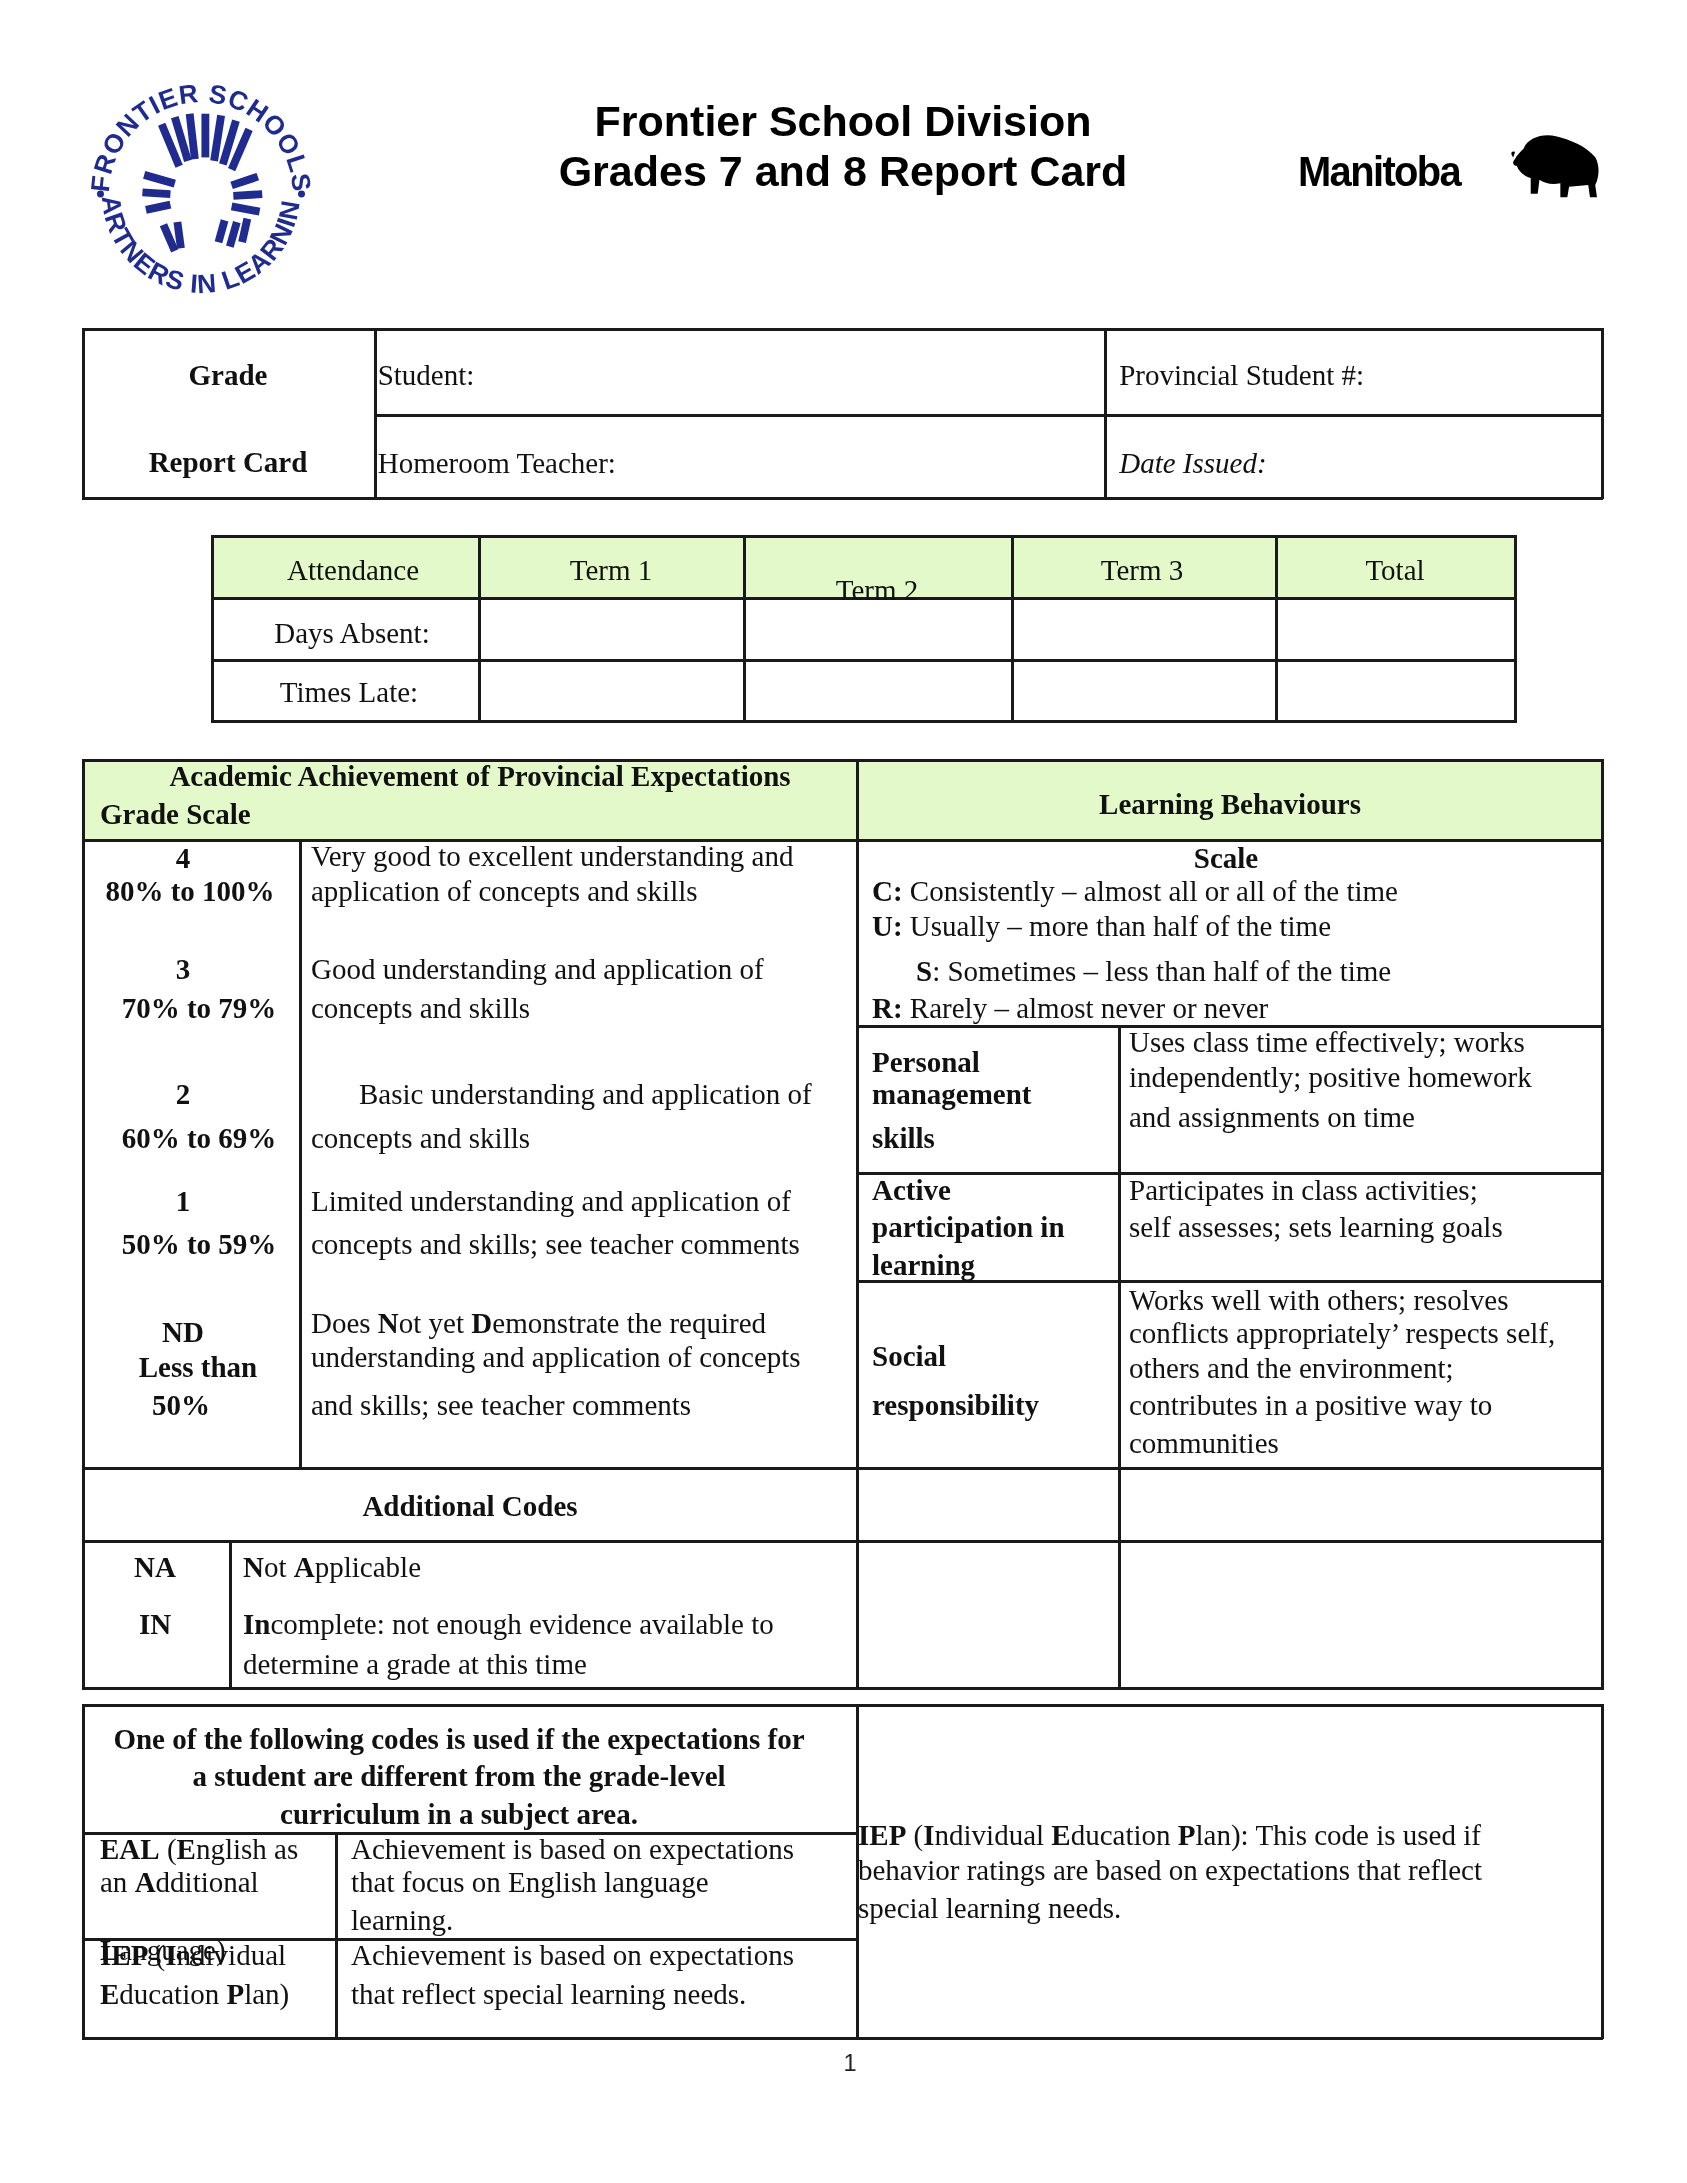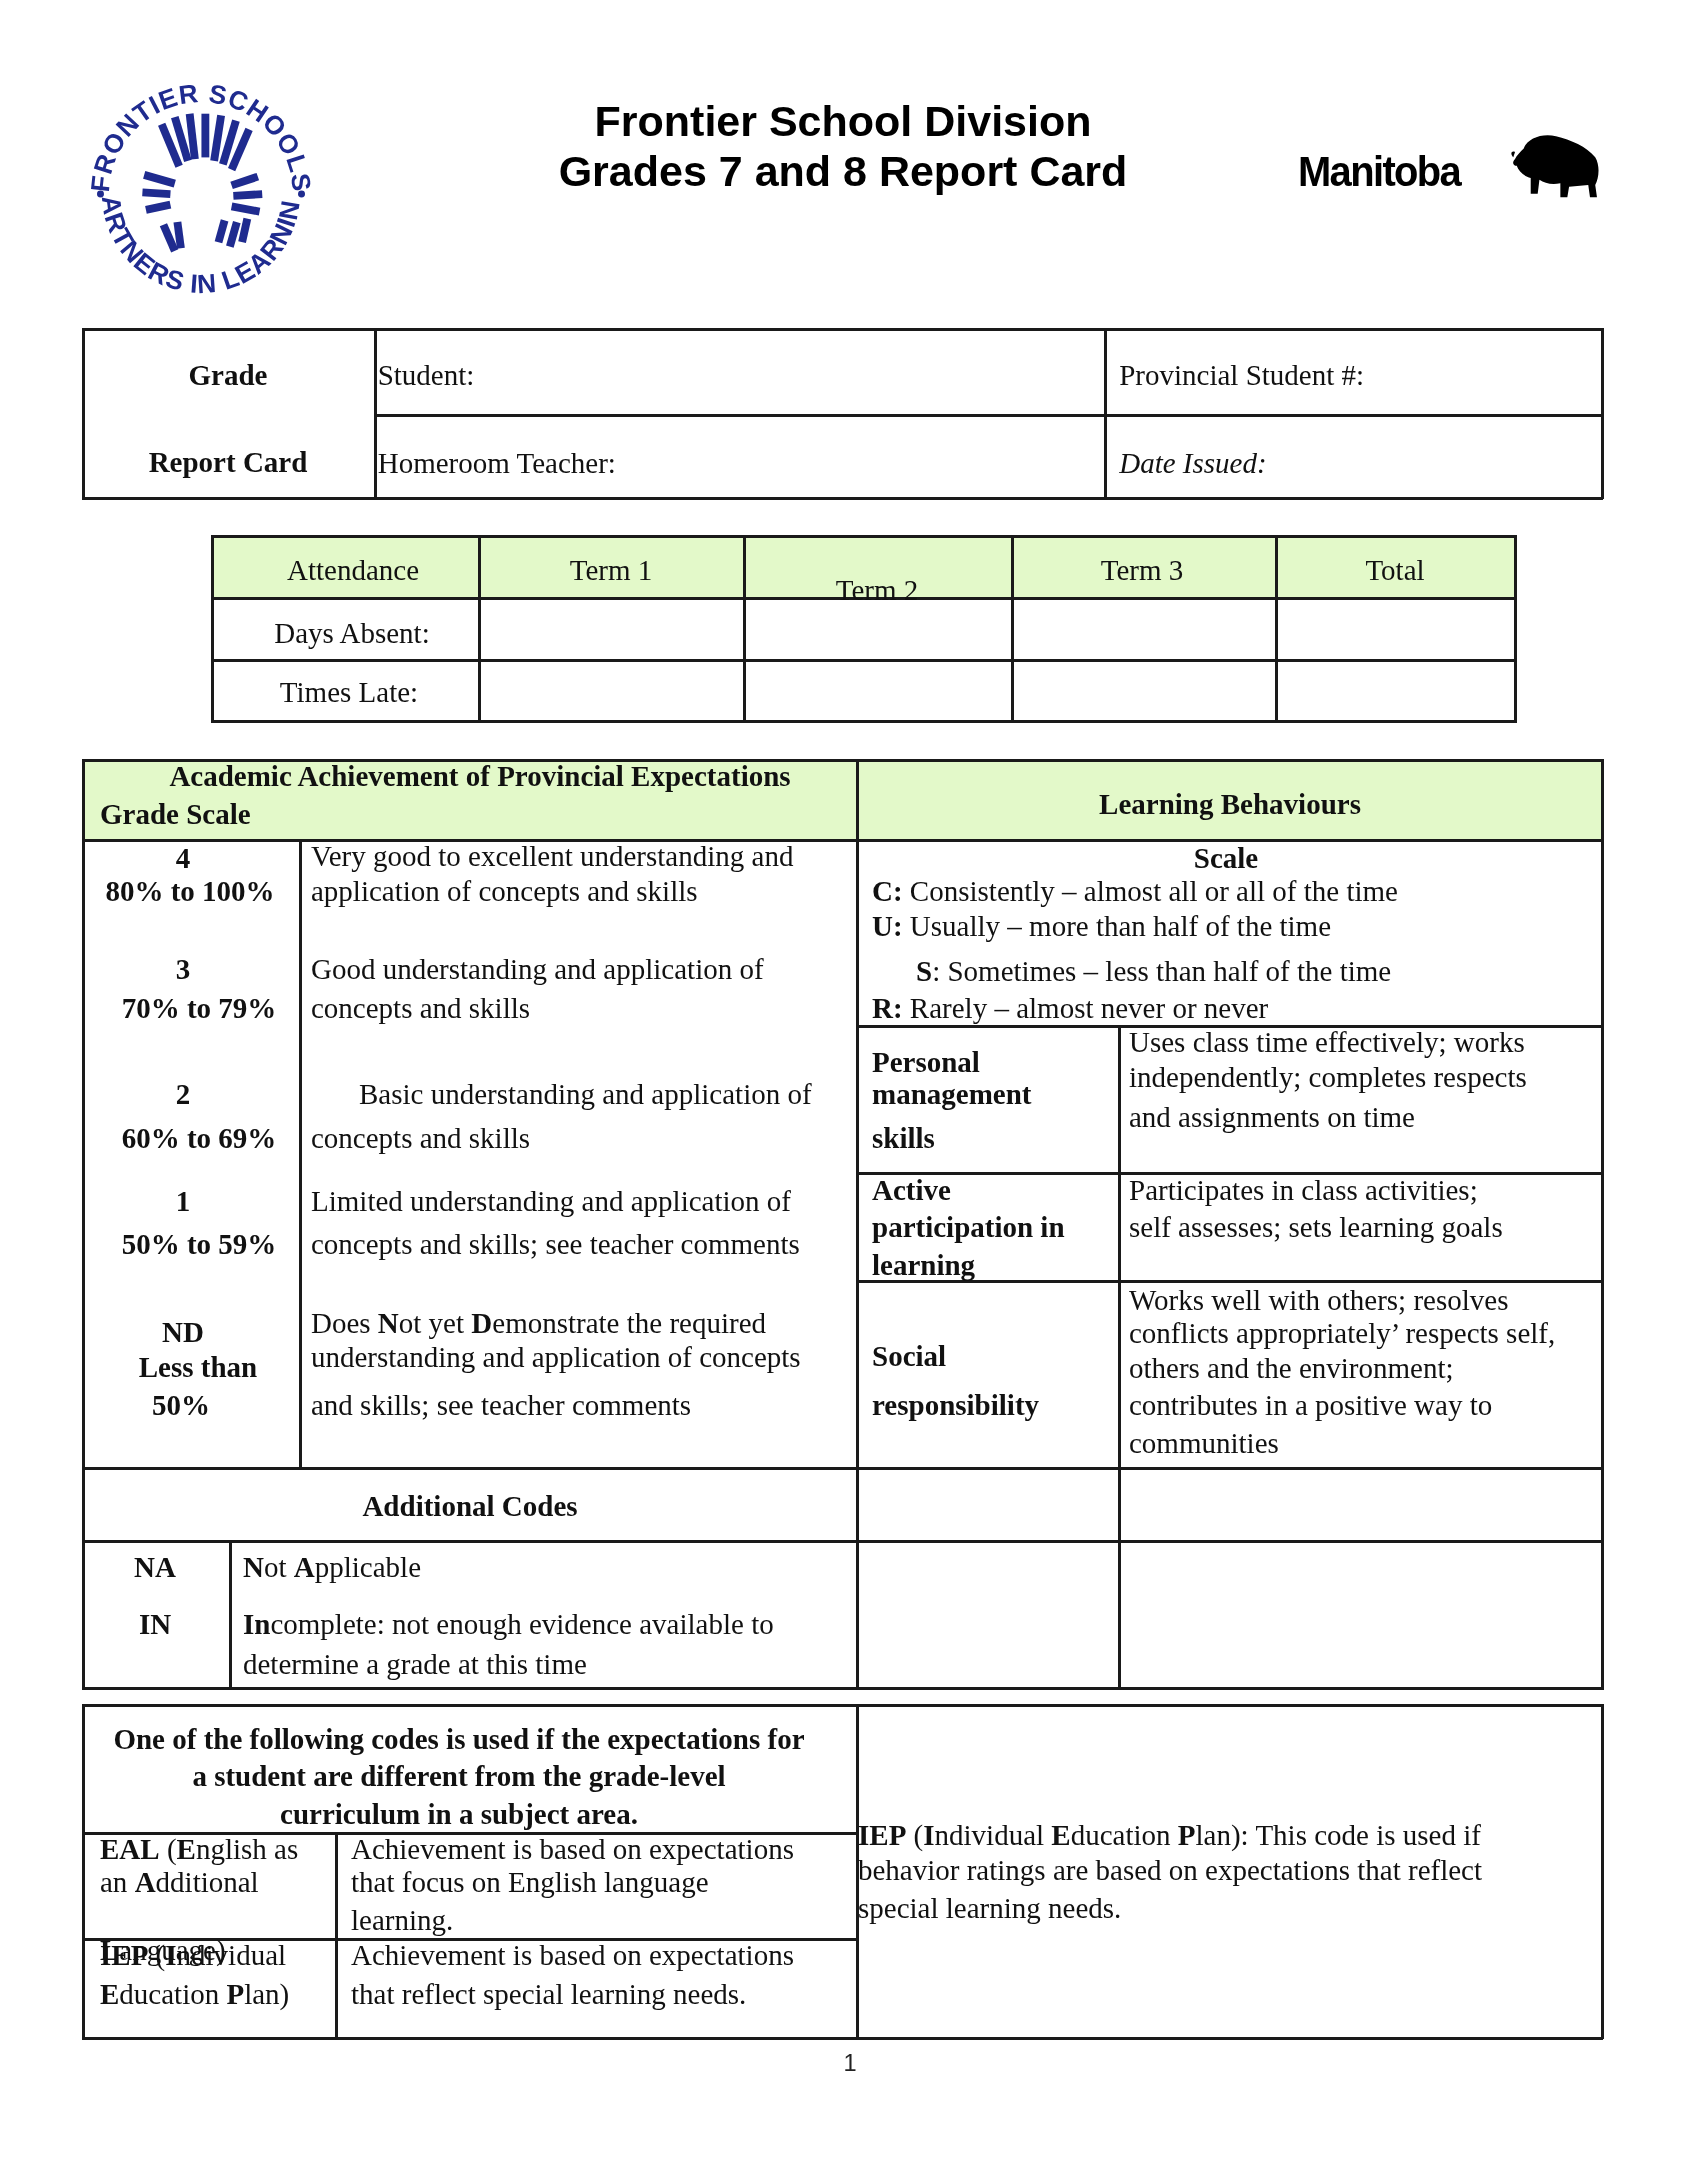--- a/index.html
+++ b/index.html
@@ -190,21 +190,21 @@
   <div class="t" style="left:872px; top:874px;"><span style="font-weight: bold;">C:</span><span> Consistently – almost all or all of the time</span></div>
   <div class="t" style="left:872px; top:909px;"><span style="font-weight: bold;">U:</span><span> Usually – more than half of the time</span></div>
   <div class="t" style="left:872px; top:954px;margin-left:44px;"><span style="font-weight: bold;">S</span><span>: Sometimes – less than half of the time</span></div>
   <div class="t" style="left:872px; top:991px;"><span style="font-weight: bold;">R:</span><span> Rarely – almost never or never</span></div>
 
   <div>
     <div class="t b" style="left:872px; top:1045px;">Personal</div>
     <div class="t b" style="left:872px; top:1077px;">management</div>
     <div class="t b" style="left:872px; top:1121px;">skills</div>
     <div class="t" style="left:1129px; top:1025px;">Uses class time effectively; works</div>
-    <div class="t" style="left:1129px; top:1060px;">independently; completes respects</div>
+    <div class="t" style="left:1129px; top:1060px;">independently; positive homework</div>
     <div class="t" style="left:1129px; top:1100px;">and assignments on time</div>
   </div>
   <div>
     <div class="t b" style="left:872px; top:1173px;">Active</div>
     <div class="t b" style="left:872px; top:1210px;">participation in</div>
     <div class="t b" style="left:872px; top:1248px;">learning</div>
     <div class="t" style="left:1129px; top:1173px;">Participates in class activities;</div>
     <div class="t" style="left:1129px; top:1210px;">self assesses; sets learning goals</div>
   </div>
   <div>

